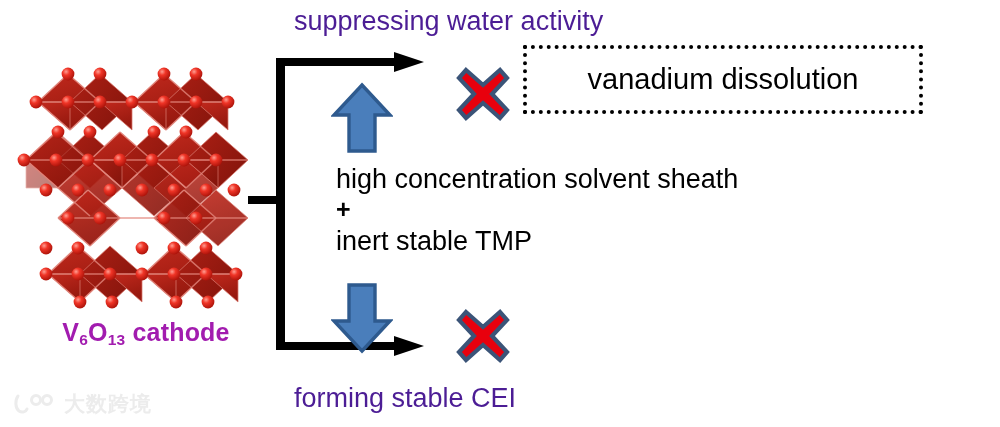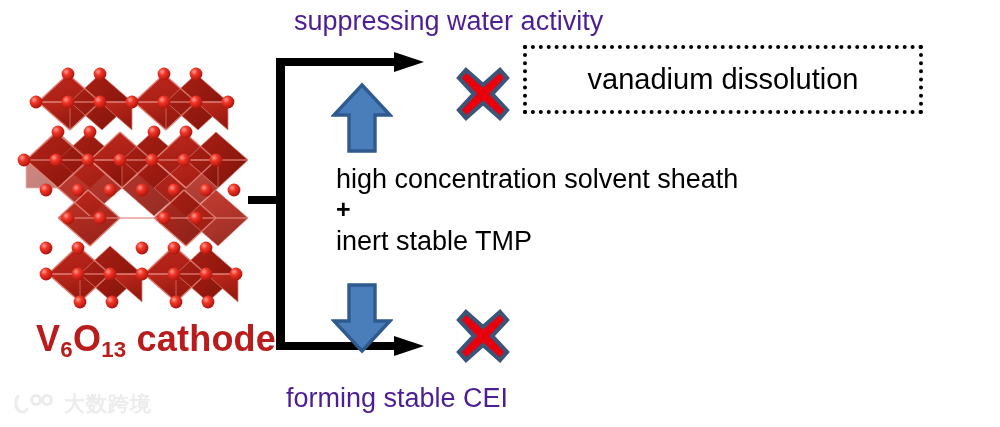--- a/index.html
+++ b/index.html
@@ -29,43 +29,43 @@
     height: 258px;
   }
   .crystal-wrap svg { display: block; width: 100%; height: 100%; }
 
   
   .crystal-caption {
     position: absolute;
     left: 16px;
     top: 318px;
     width: 260px;
-    text-align: right;
-    font-size: 36px;
+    text-align: center;
+    font-size: 25px;
     font-weight: bold;
-    color: #b91c1c;
+    color: #a21caf;
     letter-spacing: 0.2px;
     white-space: nowrap;
   }
   .crystal-caption sub {
     font-size: 0.62em;
     vertical-align: -0.25em;
     font-weight: bold;
   }
 
   
   .annot {
     position: absolute;
     font-size: 27px;
     color: #4c1d95;
     white-space: nowrap;
     line-height: 1;
   }
   .annot-top    { left: 294px; top: 8px;  }
-  .annot-bottom { left: 286px; top: 385px; }
+  .annot-bottom { left: 294px; top: 385px; }
 
   
   .center-block {
     position: absolute;
     left: 322px;
     top: 166px;
     line-height: 1;
     color: #000000;
     margin-left: 14px;
   }

